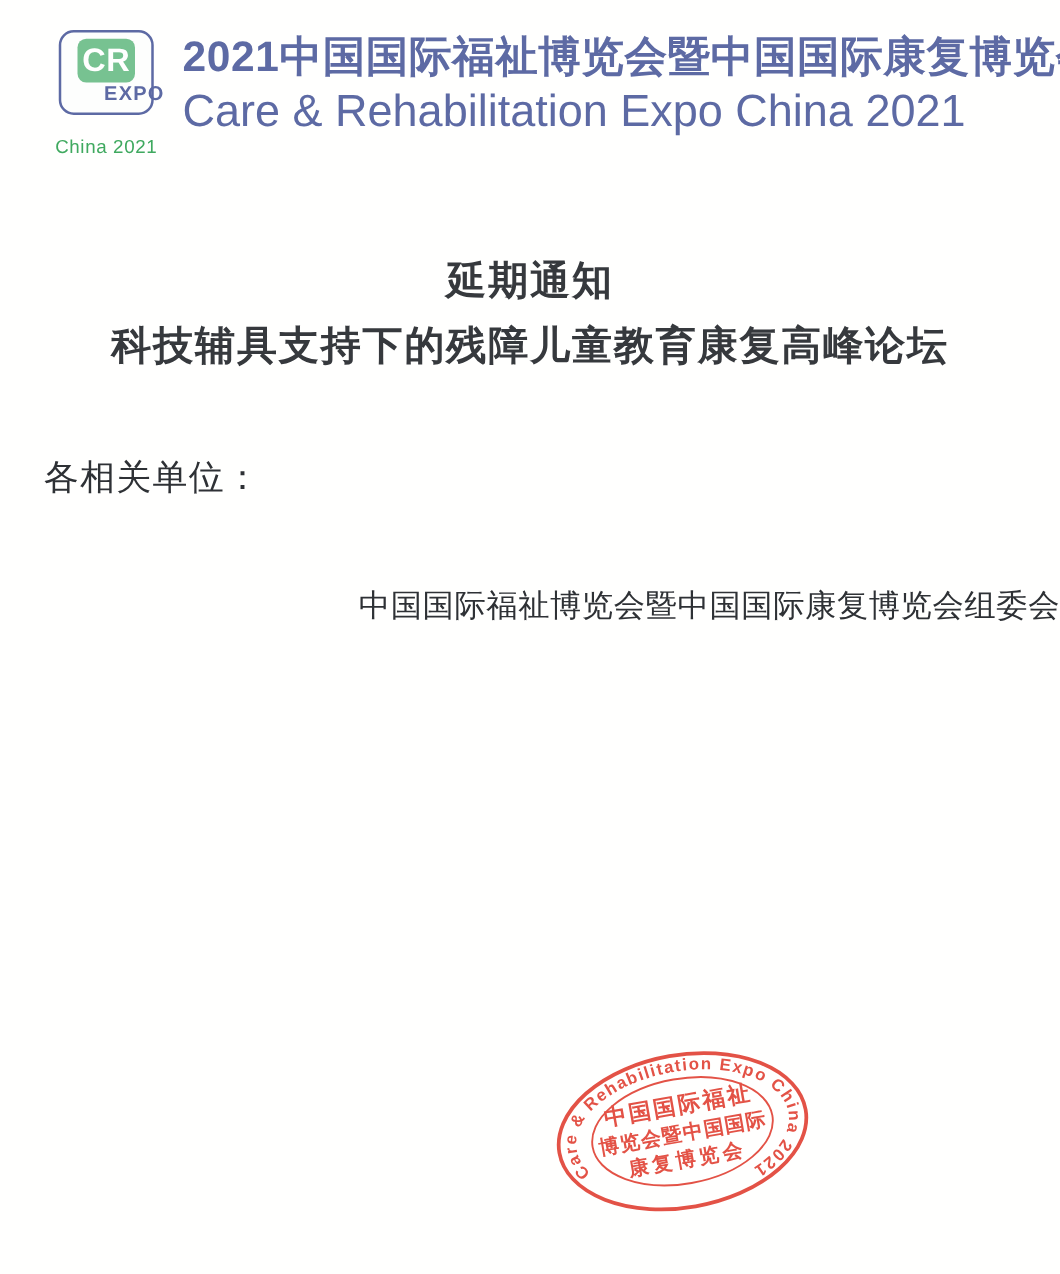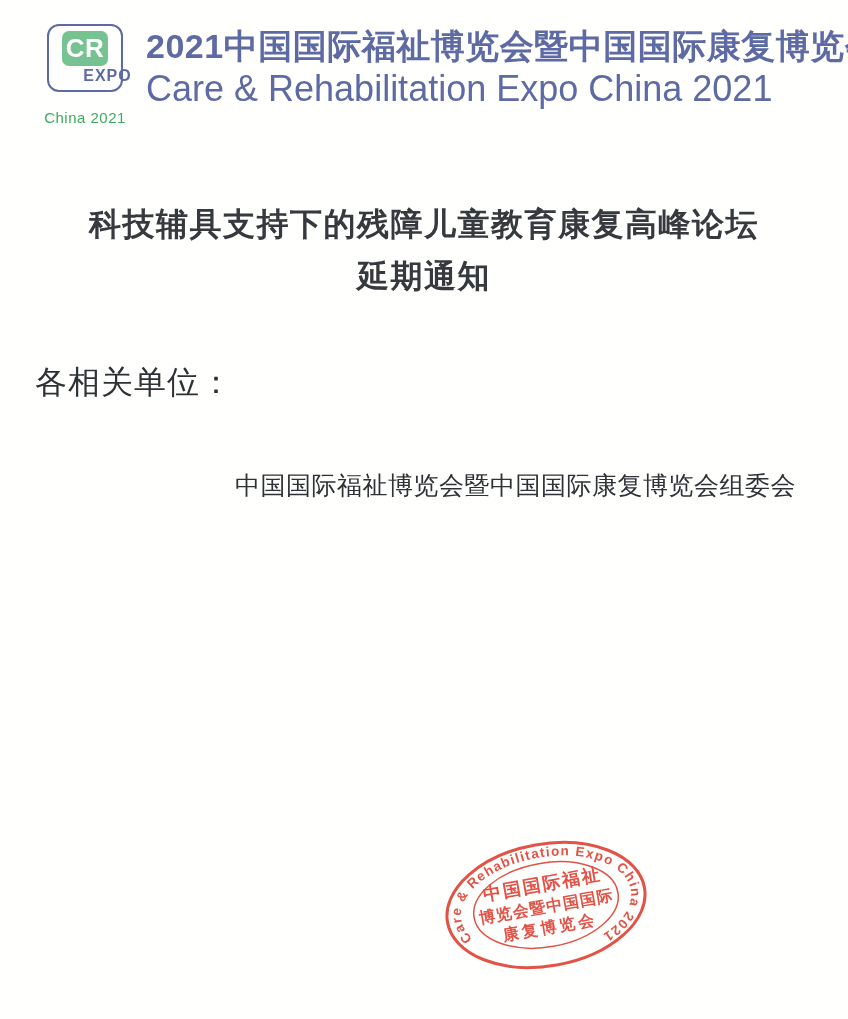--- a/index.html
+++ b/index.html
@@ -103,37 +103,36 @@
     font-size: 32px;
     line-height: 52px;
     letter-spacing: 1.5px;
     color: var(--title-ink, #36393d);
   }
   .notice-title span { display: block; }
 
   
   .salutation {
     margin: 52px 35px 0;
-    font-size: 32px;
+    font-size: 28px;
     line-height: 57px;
     letter-spacing: 1px;
   }
   .body-para {
     margin: 8px 35px 0;
     font-size: 27px;
     line-height: 57px;
     letter-spacing: 0.5px;
     text-indent: 2em;
     text-align: justify;
   }
 
   
   .signature {
     margin-top: 46px;
-    padding-right: 52px;
     text-align: right;
     font-size: 25px;
     line-height: 57px;
     letter-spacing: 0.5px;
     margin-left: 12px;
   }
   .sig-date { letter-spacing: 1.5px; }
 
   
   .stamp {
@@ -177,22 +176,22 @@
       </div>
       <div class="logo-tagline">China 2021</div>
     </div>
     <div class="header-titles">
       <div class="header-zh">2021中国国际福祉博览会暨中国国际康复博览会</div>
       <div class="header-en">Care &amp; Rehabilitation Expo China 2021</div>
     </div>
   </header>
 
   <h1 class="notice-title">
+    <span>延期通知</span>
     <span>科技辅具支持下的残障儿童教育康复高峰论坛</span>
-    <span>延期通知</span>
   </h1>
 
   <div class="salutation">各相关单位：</div>
 
 
   <div class="signature">
     <div class="sig-org">中国国际福祉博览会暨中国国际康复博览会组委会</div>
   </div>
 
   <svg class="stamp" viewBox="0 0 264 188" width="264" height="188" aria-hidden="true">

